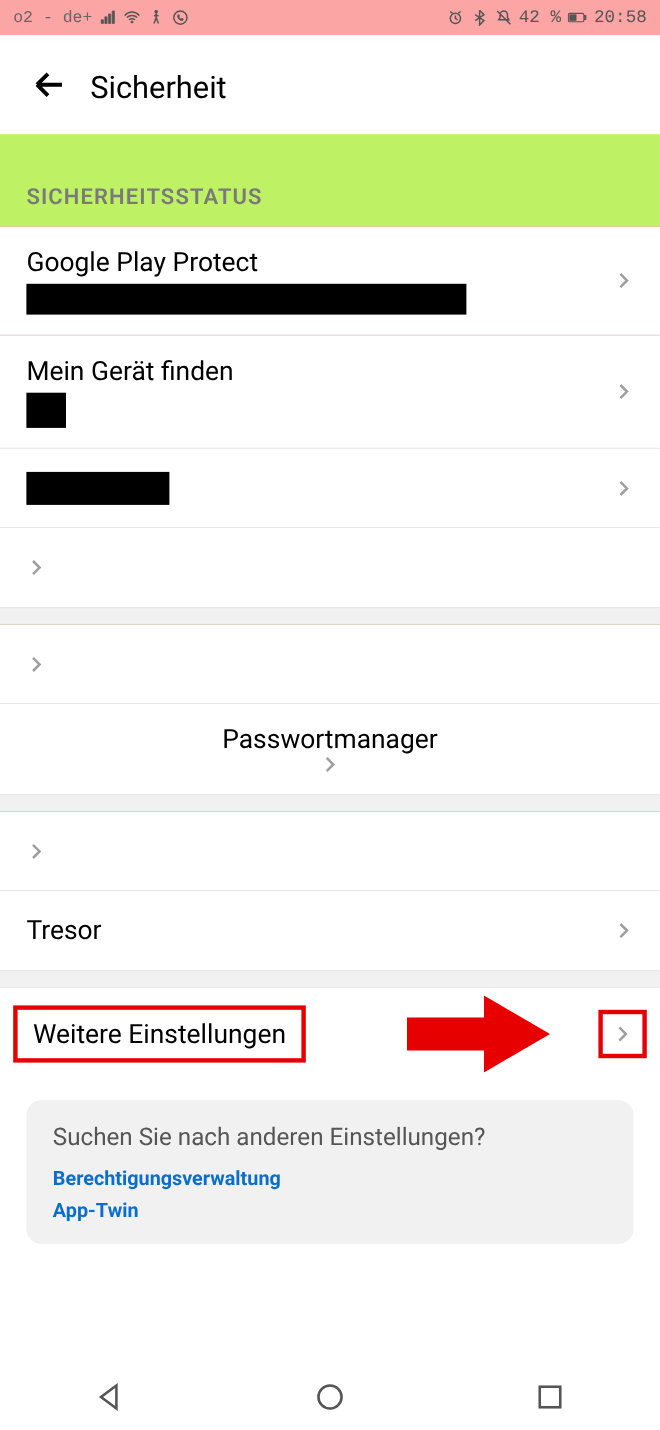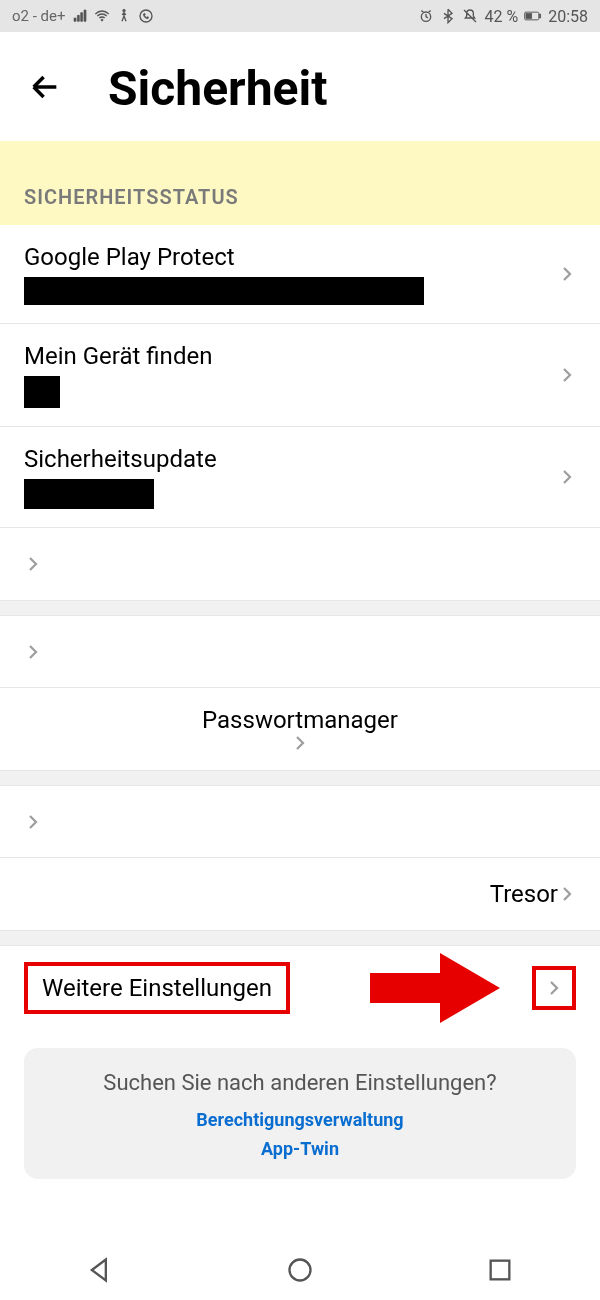--- a/index.html
+++ b/index.html
@@ -1,46 +1,47 @@
 <!DOCTYPE html>
 <html><head>
 <meta charset="utf-8">
 <style>
   * { box-sizing: border-box; margin: 0; padding: 0; }
   html, body { width: 600px; height: 1300px; font-family: -apple-system, Roboto, Arial, sans-serif; background: #f1f1f1; color: #000; }
   body { display: flex; flex-direction: column; background:#fff;}
   
   .status-bar {
     height: 32px;
-    background: #e5e5e5;
+    background: #fca5a5;
     display: flex;
     align-items: center;
     justify-content: space-between;
     padding: 0 12px;
     font-size: 16px;
     color: #555;
+    font-family: Liberation Mono, monospace;
   }
   .status-left, .status-right { display: flex; align-items: center; gap: 6px; }
   .status-left span, .status-right span { display:inline-flex; align-items:center;}
   .carrier { font-size: 15px; color:#666; }
   .ico { width:18px; height:18px; fill:#555; stroke:#555; }
   .ico-sm { width:16px; height:16px; fill:#555; stroke:#555;}
   
   .header {
     background:#fff;
     display:flex;
     align-items:center;
     gap: 20px;
     padding: 28px 24px 24px 28px;
   }
   .back-arrow { width:34px; height:34px; stroke:#000; stroke-width:2.5; fill:none;}
-  .header-title { font-size: 48px; font-weight:700;margin-left:26px; }
+  .header-title { font-size: 28px; font-weight:400; }
   
   .section-header {
-    background:#fef9c3;
+    background:#bef264;
     padding: 44px 24px 16px 24px;
     font-size: 20px;
     letter-spacing: 1px;
     font-weight:600;
     color:#7a7a7a;
   }
   
   .list { background:#c2410c; }
   .list-item {
     display:flex;
@@ -57,21 +58,21 @@
   .chevron { width:18px; height:18px; stroke:#9e9e9e; stroke-width:3; fill:none; flex-shrink:0;}
   .redacted-lg { width:400px; height:28px; background:#000; }
   .redacted-sm { width:36px; height:32px; background:#000; }
   .redacted-md { width:130px; height:30px; background:#000; }
   .gap-block { height:16px; background:#f1f1f1; border-top:1px solid #e6e6e6; border-bottom:1px solid #e6e6e6;}
   
   .highlighted-row {
     display:flex;
     align-items:center;
     justify-content:space-between;
-    padding: 16px 24px;
+    padding: 16px 12px;
     background:#fff;
     position:relative;
   }
   .red-box-text {
     border: 4px solid #e60000;
     padding: 8px 14px;
     font-size:24px;
   }
   .red-box-chevron {
     border: 4px solid #e60000;
@@ -85,21 +86,20 @@
     transform: translateY(-50%);
     width:130px; height:70px;
   }
   .red-arrow svg { width:100%; height:100%; }
   
   .suggestion-card {
     margin: 18px 24px 0 24px;
     background:#f1f1f1;
     border-radius:14px;
     padding: 22px 24px 20px 24px;
-    text-align: center;
   }
   .suggestion-title { font-size:22px; color:#555; margin-bottom:14px;}
   .suggestion-link { font-size:18px; color:#0a6ed1; font-weight:700; margin-top:8px;}
   
   .navbar {
     margin-top:auto;
     height:56px;
     background:#fff;
     display:flex;
     align-items:center;
@@ -194,21 +194,20 @@
       <span class="primary">Mein Gerät finden</span>
       <div class="redacted-sm"></div>
     </div>
     <svg class="chevron" viewBox="0 0 24 24">
         <path d="M8 4l8 8-8 8"></path>
       </svg>
   </div>
 
   <div class="list-item">
     <div class="text-col">
-      <span class="primary">Sicherheitsupdate</span>
       <div class="redacted-md"></div>
     </div>
     <svg class="chevron" viewBox="0 0 24 24">
         <path d="M8 4l8 8-8 8"></path>
       </svg>
   </div>
 
   <div class="list-item" style="border-bottom:none;">
     <svg class="chevron" viewBox="0 0 24 24">
         <path d="M8 4l8 8-8 8"></path>
@@ -233,21 +232,21 @@
 </div>
 
 <div class="gap-block"></div>
 
 <div class="list">
   <div class="list-item">
     <svg class="chevron" viewBox="0 0 24 24">
         <path d="M8 4l8 8-8 8"></path>
       </svg>
   </div>
-  <div class="list-item" style="border-bottom:none;justify-content:flex-end;">
+  <div class="list-item" style="border-bottom:none;">
     <span class="primary">Tresor</span>
     <svg class="chevron" viewBox="0 0 24 24">
         <path d="M8 4l8 8-8 8"></path>
       </svg>
   </div>
 </div>
 
 <div class="gap-block"></div>
 
 <div class="highlighted-row">

